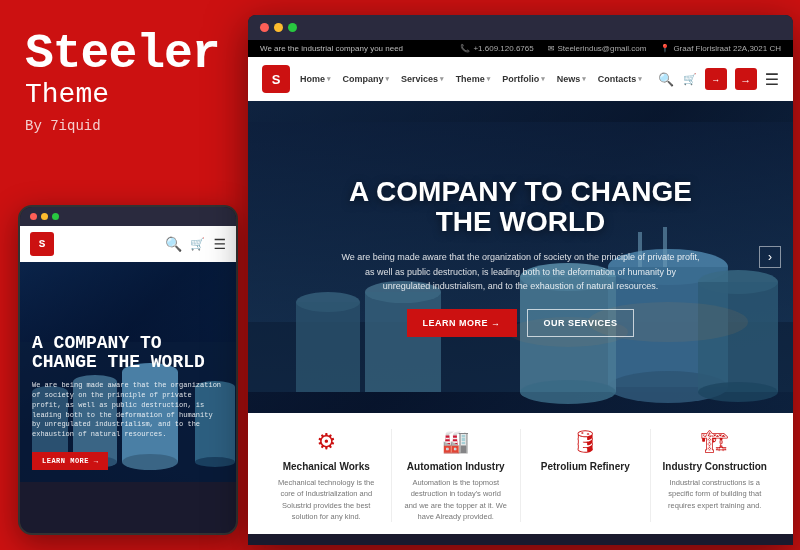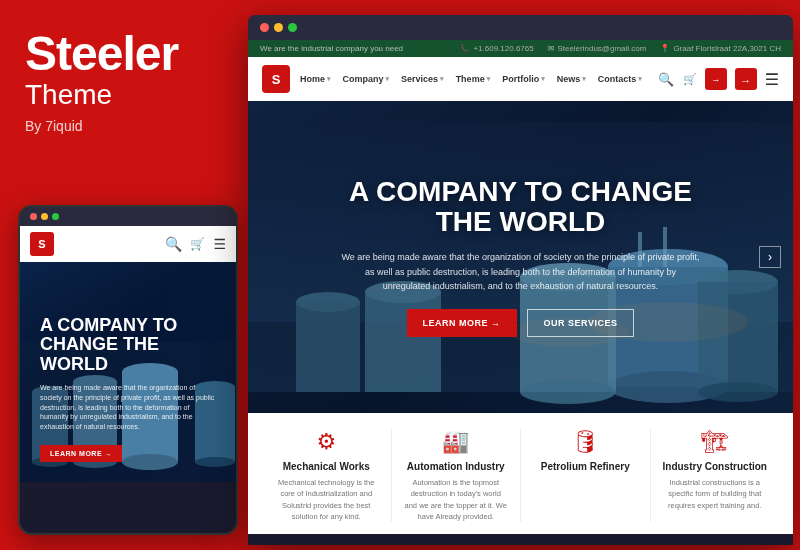--- a/index.html
+++ b/index.html
@@ -12,20 +12,21 @@
     }
 
     
     .left-panel {
       position: absolute;
       left: 0; top: 0;
       width: 240px;
       height: 550px;
       background: #cc1111;
       padding: 30px 25px;
+      font-family: Liberation Mono, monospace;
     }
 
     .brand-title {
       font-size: 48px;
       font-weight: 900;
       color: #fff;
       line-height: 1;
       letter-spacing: -1px;
     }
     .brand-subtitle {
@@ -94,21 +95,21 @@
 
     .mobile-hero {
       position: relative;
       height: 220px;
       background: linear-gradient(to bottom, rgba(0,20,60,0.6), rgba(0,10,40,0.8)),
                   linear-gradient(135deg, #1a3a5c 0%, #0d2035 40%, #1a4060 100%);
       overflow: hidden;
       display: flex;
       flex-direction: column;
       justify-content: flex-end;
-      padding: 20px;
+      padding: 12px;
     }
 
     .mobile-hero-text {
       position: relative;
       z-index: 2;
     }
 
     .mobile-hero-title {
       font-size: 18px;
       font-weight: 900;
@@ -161,21 +162,21 @@
     .browser-dot:nth-child(1) { background: #ff5f57; }
     .browser-dot:nth-child(2) { background: #febc2e; }
     .browser-dot:nth-child(3) { background: #28c840; }
 
     .browser-content {
       overflow: hidden;
     }
 
     
     .site-topbar {
-      background: #14532d;
+      background: #000000;
       padding: 4px 12px;
       display: flex;
       justify-content: space-between;
       align-items: center;
       font-size: 8px;
       color: #aaa;
     }
     .site-topbar-left { color: #bbb; }
     .site-topbar-right {
       display: flex; gap: 14px;

